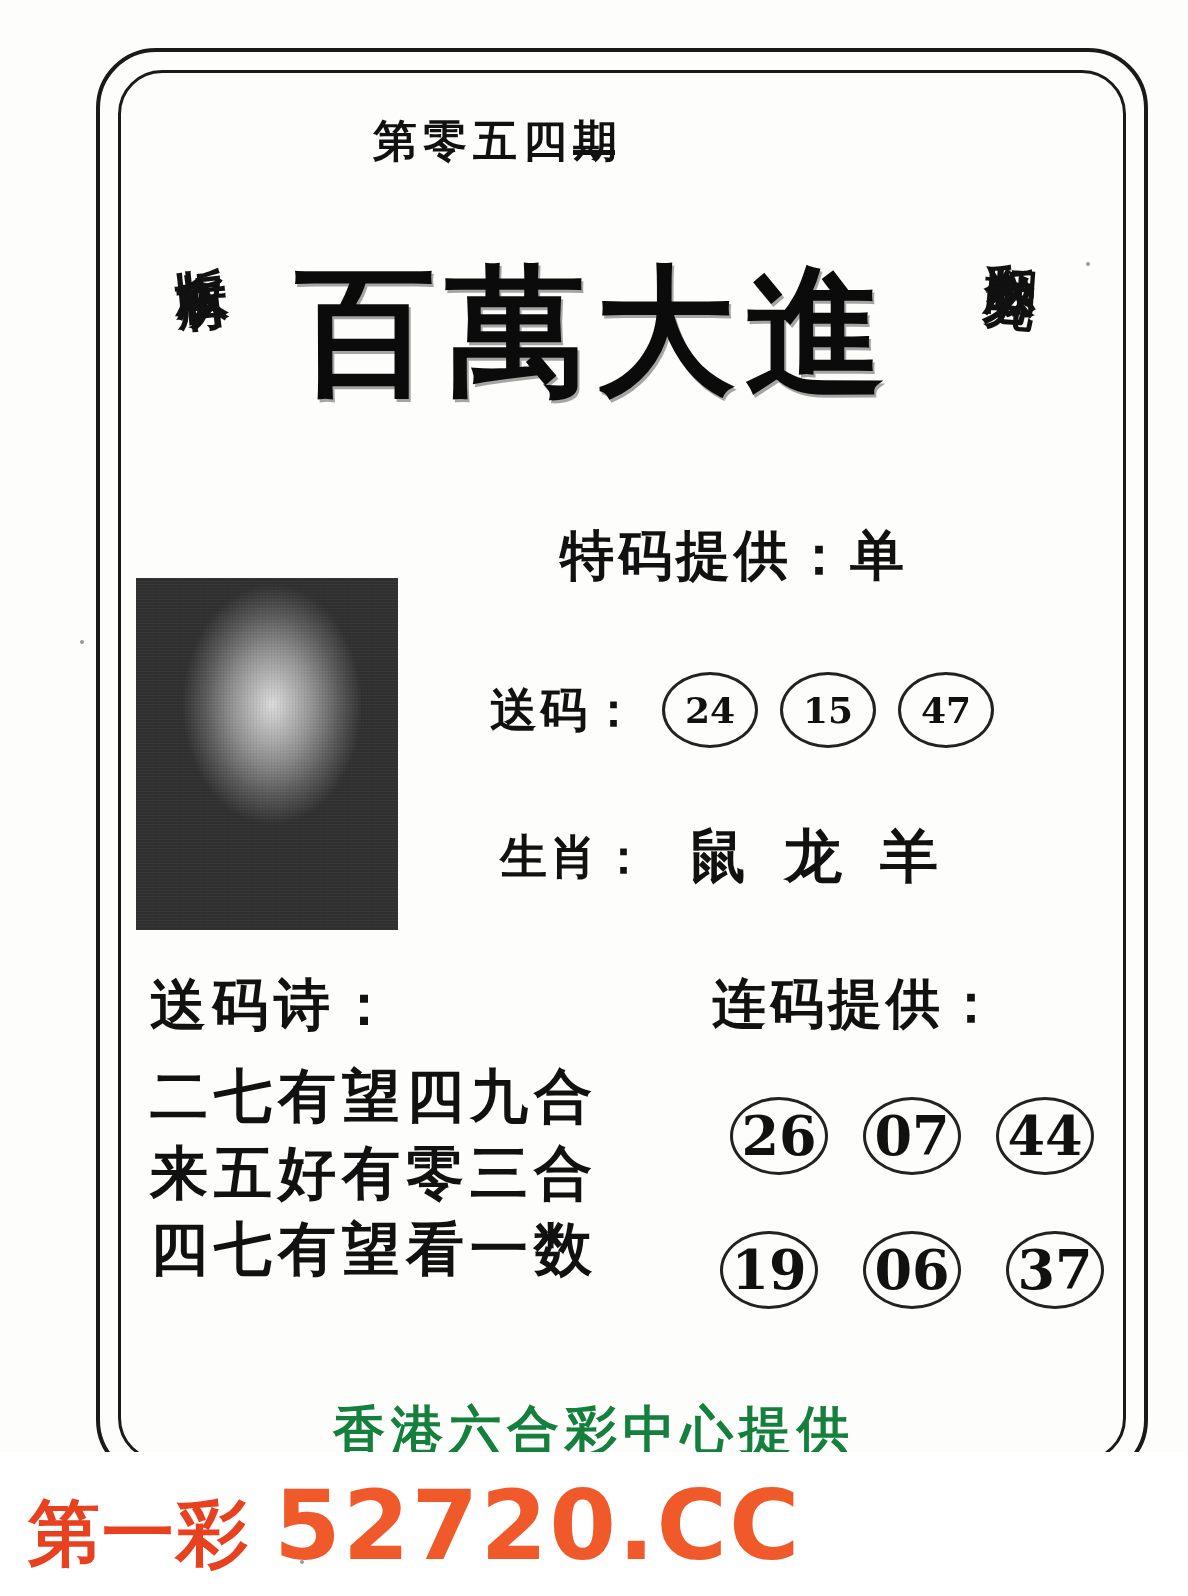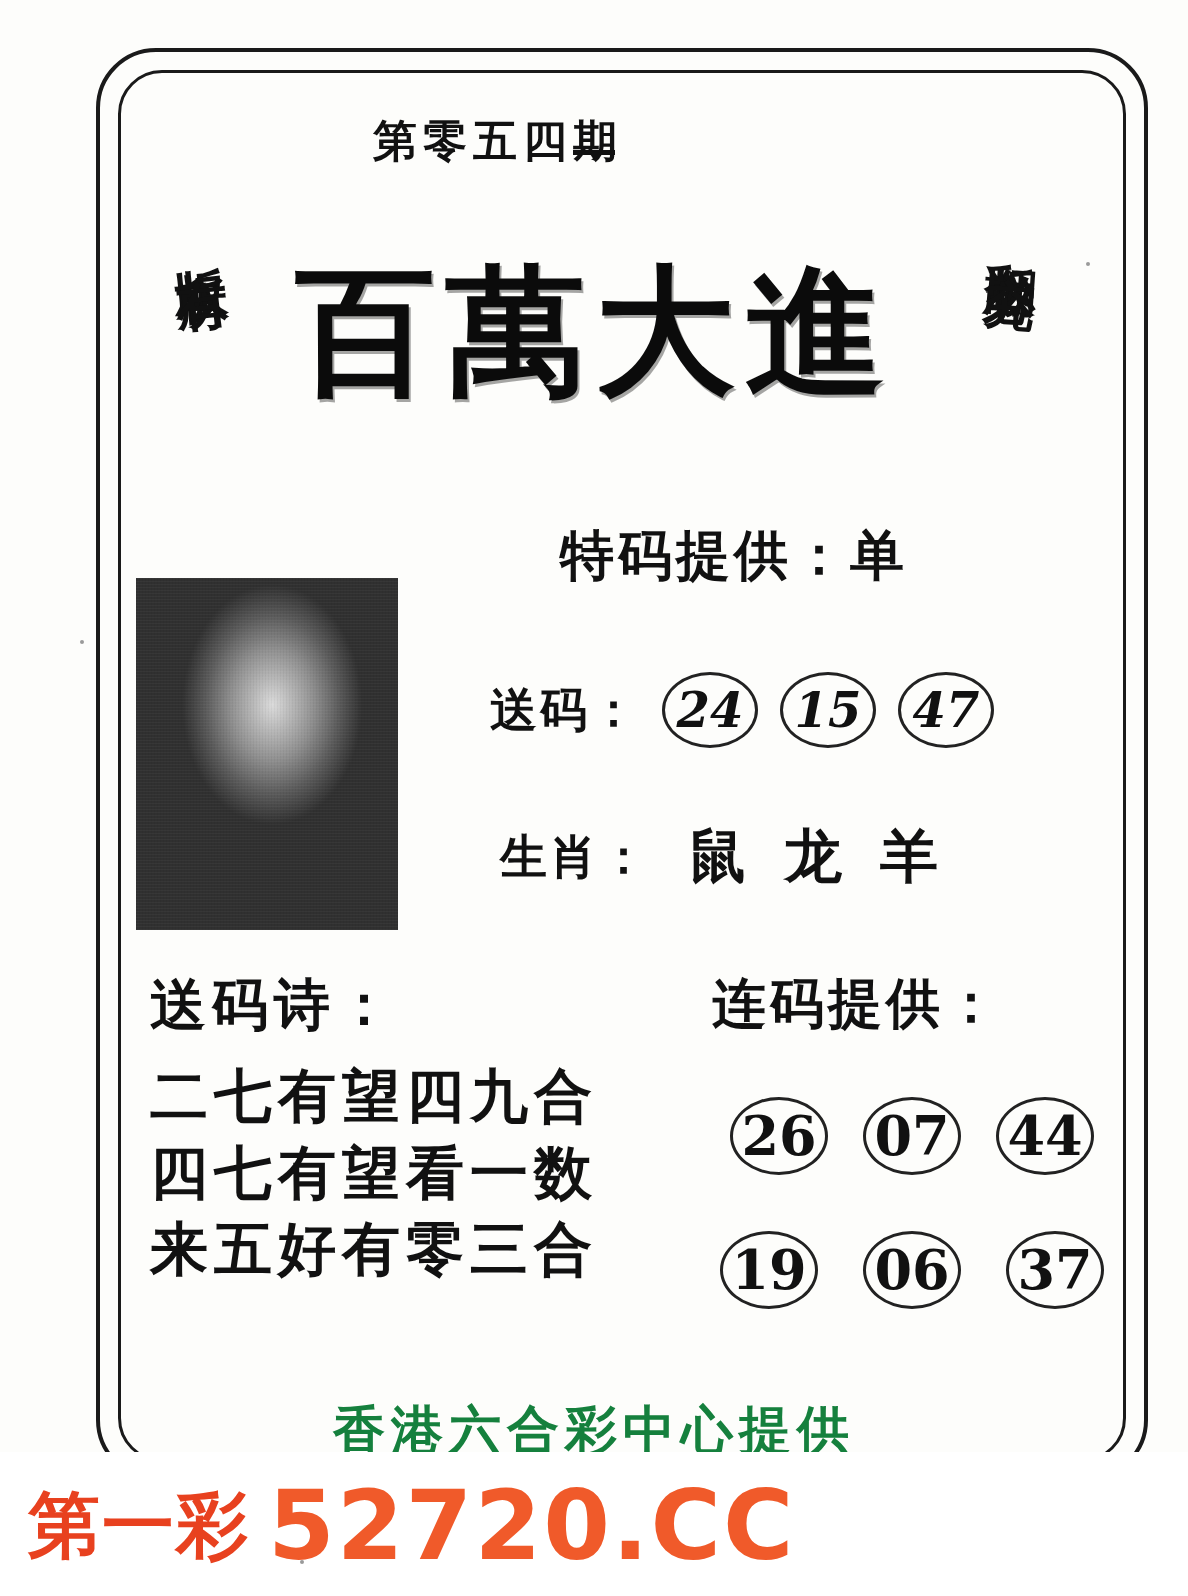--- a/index.html
+++ b/index.html
@@ -175,25 +175,24 @@
   }
   .ball {
     width: 96px;
     height: 76px;
     border: 3px solid #222;
     border-radius: 50%;
     display: flex;
     align-items: center;
     justify-content: center;
     font-family: "DejaVu Serif", serif;
-    font-size: 48px;
-    font-weight: bold;
-    color: #111;
-    box-sizing: border-box;
-    font-style: italic;
+    font-size: 36px;
+    font-weight: bold;
+    color: #111;
+    box-sizing: border-box;
   }
 
   .zodiac-row {
     position: absolute;
     left: 500px;
     top: 818px;
     display: flex;
     align-items: center;
     gap: 38px;
   }
@@ -277,22 +276,22 @@
     font-weight: bold;
     color: #15803d;
     letter-spacing: 6px;
   }
 
   .brand {
     position: absolute;
     left: 28px;
     top: 1470px;
     display: flex;
-    align-items: center;
-    gap: 18px;
+    align-items: flex-end;
+    gap: 24px;
   }
   .brand-name {
     font-family: "DejaVu Serif", serif;
     font-size: 72px;
     font-weight: bold;
     color: #e8411f;
     letter-spacing: 2px;
   }
   .brand-url {
     font-family: "DejaVu Sans", sans-serif;
@@ -344,22 +343,22 @@
   <div class="zodiac-row">
     <span class="row-label">生肖：</span>
     <span class="zodiac-item">鼠</span>
     <span class="zodiac-item">龙</span>
     <span class="zodiac-item">羊</span>
   </div>
 
   <div class="poem-block">
     <div class="poem-title">送码诗：</div>
     <div class="poem-line">二七有望四九合</div>
+    <div class="poem-line">来五好有零三合</div>
     <div class="poem-line">四七有望看一数</div>
-    <div class="poem-line">来五好有零三合</div>
   </div>
 
   <div class="lian-block">
     <div class="lian-title">连码提供：</div>
     <div class="lian-row">
       <span class="ball-lg">26</span>
       <span class="ball-lg">07</span>
       <span class="ball-lg">44</span>
     </div>
     <div class="lian-row second">

